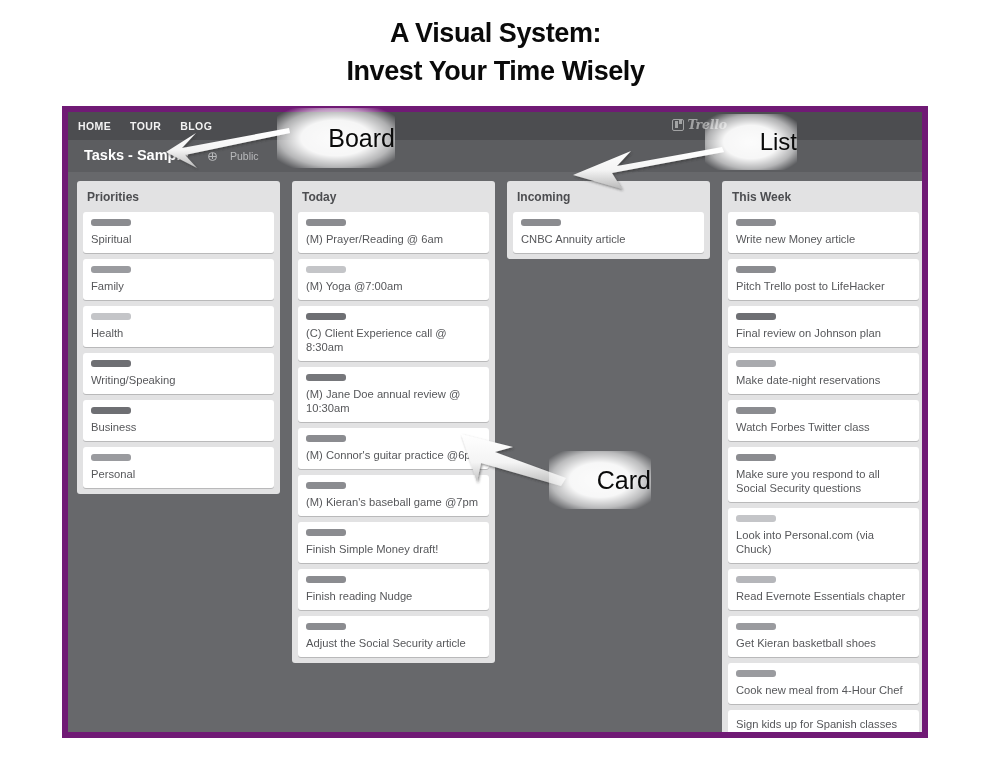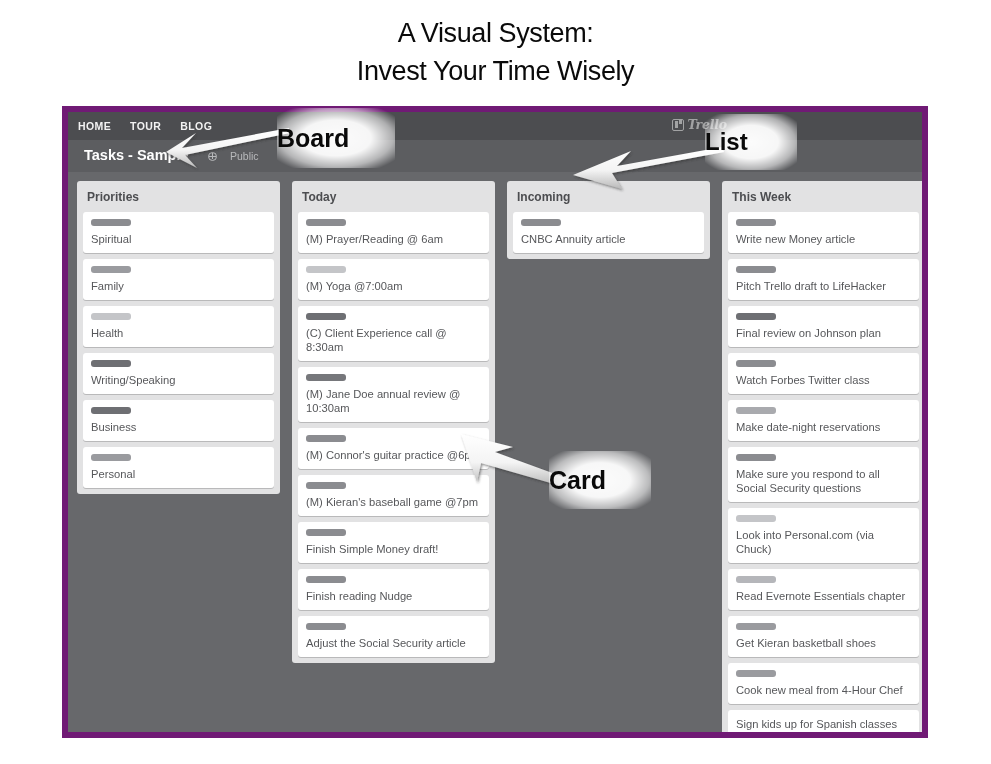--- a/index.html
+++ b/index.html
@@ -10,21 +10,21 @@
     overflow: hidden;
   }
   #root { position: relative; width: 991px; height: 764px; }
 
   
   .headline {
     position: absolute;
     left: 0; top: 14px;
     width: 991px;
     text-align: center;
-    font-weight: normal;
+    font-weight: bold;
     font-size: 27px;
     line-height: 38px;
     letter-spacing: -0.4px;
     color: #0a0a0a;
   }
   .headline .l2 { display: block; }
 
   
   .shot {
     position: absolute;
@@ -141,30 +141,30 @@
   }
   .card-text {
     font-size: 11.2px;
     line-height: 14px;
     color: #56575a;
   }
 
   
   .callout {
     position: absolute;
-    font-weight: bold;
+    font-weight: normal;
     color: #0a0a0a;
     text-align: center;
     z-index: 20;
     background: radial-gradient(ellipse at center,
         rgba(255,255,255,0.98) 0%,
         rgba(255,255,255,0.95) 42%,
         rgba(255,255,255,0.55) 68%,
         rgba(255,255,255,0.0) 88%);
-    display: flex; align-items: center; justify-content: flex-start;
+    display: flex; align-items: center; justify-content: flex-end;
   }
   #callout-board { left: 277px; top: 108px; width: 118px; height: 60px; font-size: 25px; }
   #callout-list  { left: 705px; top: 114px; width: 92px;  height: 56px; font-size: 24px; }
   #callout-card  { left: 549px; top: 451px; width: 102px; height: 58px; font-size: 25px; }
 
   .arrows { position: absolute; left: 0; top: 0; width: 991px; height: 764px; z-index: 15; pointer-events: none; }
 </style>
 </head>
 <body>
 
@@ -275,33 +275,33 @@
           </div>
         </div>
         <div class="list">
           <div class="list-title">This Week</div>
           <div class="card">
             <div class="chip" style="background: rgb(139, 140, 144);"></div>
             <div class="card-text">Write new Money article</div>
           </div>
           <div class="card">
             <div class="chip" style="background: rgb(139, 140, 144);"></div>
-            <div class="card-text">Pitch Trello draft to LifeHacker</div>
+            <div class="card-text">Pitch Trello post to LifeHacker</div>
           </div>
           <div class="card">
             <div class="chip" style="background: rgb(110, 111, 115);"></div>
             <div class="card-text">Final review on Johnson plan</div>
           </div>
           <div class="card">
-            <div class="chip" style="background: rgb(139, 140, 144);"></div>
-            <div class="card-text">Watch Forbes Twitter class</div>
-          </div>
-          <div class="card">
             <div class="chip" style="background: rgb(169, 170, 174);"></div>
             <div class="card-text">Make date-night reservations</div>
+          </div>
+          <div class="card">
+            <div class="chip" style="background: rgb(139, 140, 144);"></div>
+            <div class="card-text">Watch Forbes Twitter class</div>
           </div>
           <div class="card">
             <div class="chip" style="background: rgb(139, 140, 144);"></div>
             <div class="card-text">Make sure you respond to all Social Security questions</div>
           </div>
           <div class="card">
             <div class="chip" style="background: rgb(196, 197, 200);"></div>
             <div class="card-text">Look into Personal.com (via Chuck)</div>
           </div>
           <div class="card">

